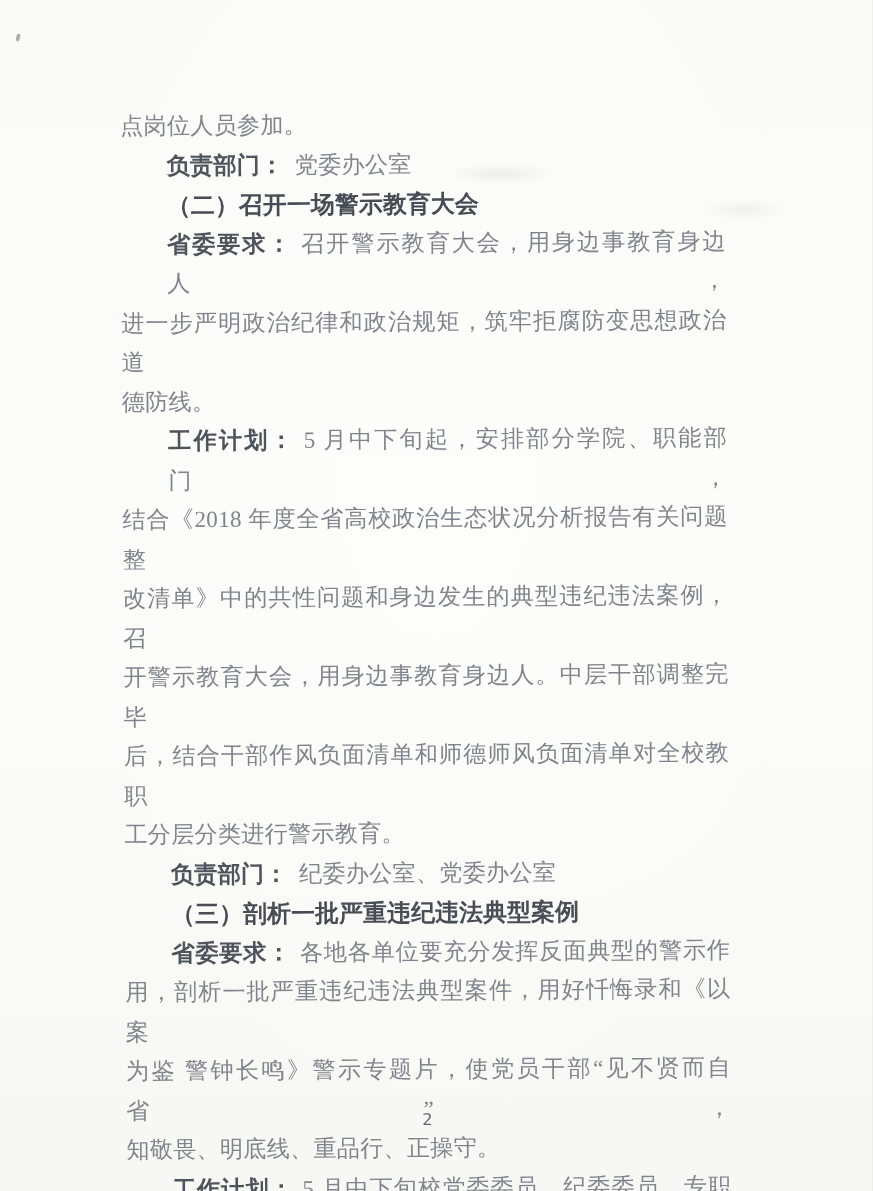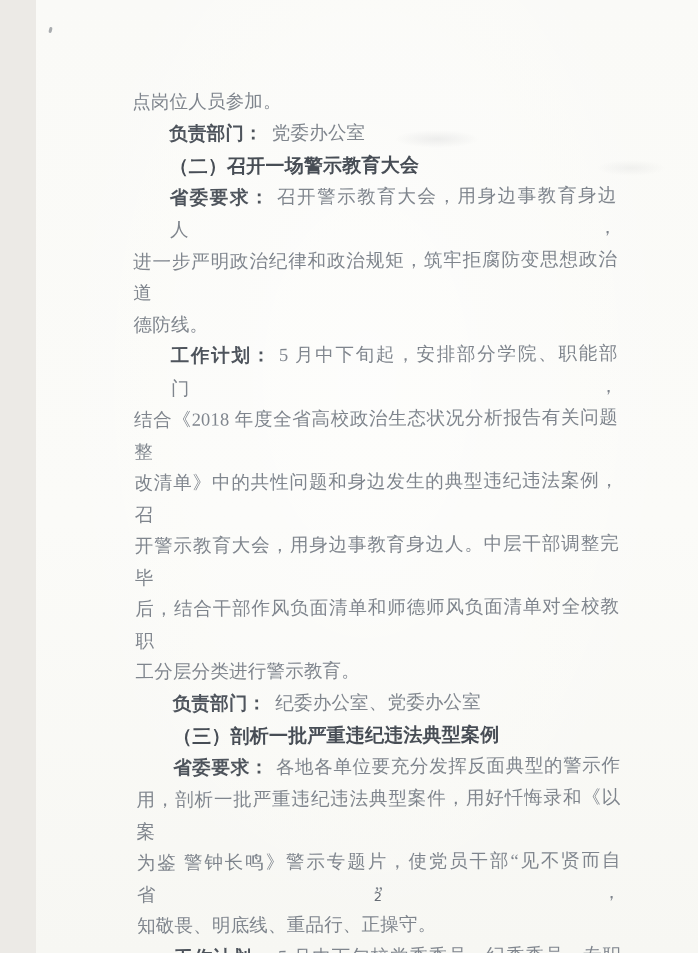--- a/index.html
+++ b/index.html
@@ -6,40 +6,39 @@
   body{
     width:698px;height:953px;overflow:hidden;position:relative;
     font-family:"Liberation Serif","DejaVu Serif",serif;
     background:#eceae6;
   }
   .paper{
     position:absolute;inset:0;
     background:
       radial-gradient(ellipse at 50% 40%, rgba(255,255,255,.55), rgba(255,255,255,0) 70%),
       linear-gradient(180deg,#fafaf7 0%,#fbfbf8 55%,#f7f7f3 100%);
-    margin-left: 36px;
   }
   .text-block{
     position:absolute;left:96px;top:87px;width:484px;
     transform:rotate(-0.35deg);transform-origin:0 0;
     color:#7f858d;
     font-size:18.5px;line-height:31.5px;
     letter-spacing:0.2px;
   }
   .line{white-space:nowrap;}
   .line.full{
     white-space:normal;
     text-align:justify;
     text-align-last:justify;
     text-justify:inter-character;
   }
   .line.lead,.line.resp,.line.heading{padding-left:37px;}
   .lab{
     font-weight:700;color:#4e545c;margin-right:7px;
-    font-family:Liberation Mono, monospace;
+    font-family:Liberation Serif, serif;
   }
   .resp .lab{margin-right:9px;}
   .line.heading{
     font-weight:700;color:#474d55;font-size:19px;
     font-family:"Liberation Sans","DejaVu Sans",sans-serif;
   }
   .page-number{
     position:absolute;left:0;top:889px;width:684px;
     text-align:center;color:#666c74;font-size:13px;
     font-family:"DejaVu Sans","Liberation Sans",sans-serif;

